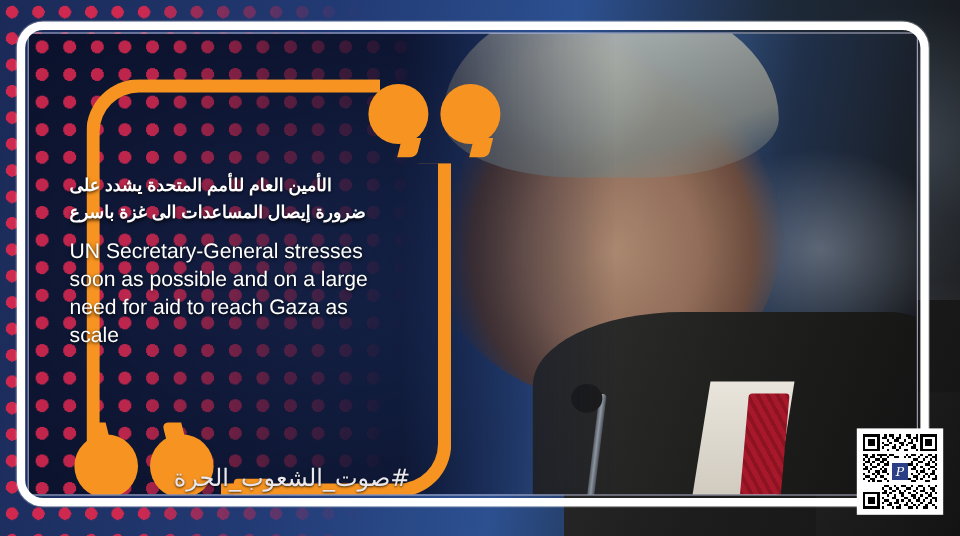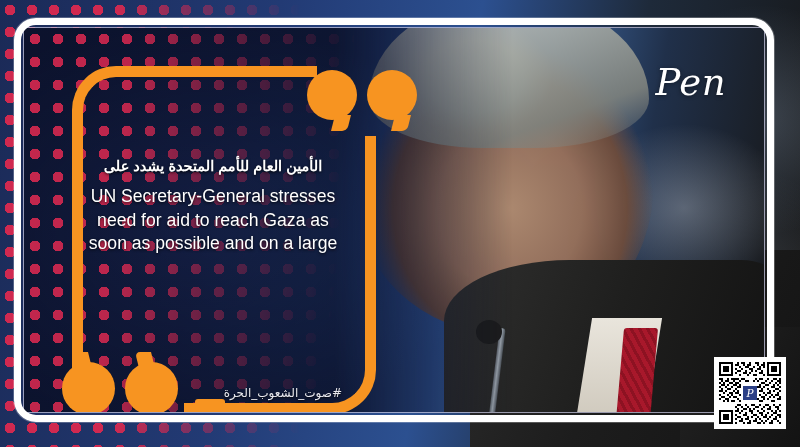--- a/index.html
+++ b/index.html
@@ -220,23 +220,23 @@
     width: 30px; height: 16px;
     background: var(--orange);
     border-radius: 3px;
     vertical-align: top;
     margin: 37px 0 0 6px;
   }
 
   
   .quote-text {
     position: absolute;
-    left: 34px; top: 127px;
+    left: 34px; top: 116px;
     width: 310px;
-    text-align: center;
+    text-align: left;
     z-index: 4;
   }
   .ar-line {
     color: #ffffff;
     font-size: 14.5px;
     font-weight: bold;
     line-height: 1.62;
     direction: rtl;
     text-shadow: 0 1px 3px rgba(0,0,0,.85);
     letter-spacing: .2px;
@@ -248,21 +248,21 @@
     line-height: 1.33;
     margin-top: 7px;
     text-shadow: 0 1px 3px rgba(0,0,0,.85);
   }
 
   
   .hashtag {
     position: absolute;
     left: 168px; top: 358px;
     color: #e8e8ee;
-    font-size: 12px;
+    font-size: 20px;
     direction: rtl;
     text-align: right;
     width: 150px;
     z-index: 4;
     font-family: "DejaVu Sans", sans-serif;
     text-shadow: 0 1px 2px rgba(0,0,0,.8);
   }
 
   
   .pen-logo {
@@ -325,36 +325,37 @@
     <div class="bracket-top"></div>
     <div class="bracket-bottom"></div>
 
     <div class="quote-group quote-top">
       <span class="qmark"></span>
       <span class="qmark"></span>
     </div>
 
     <div class="quote-text">
       <div class="ar-line">الأمين العام للأمم المتحدة يشدد على</div>
+      <div class="ar-line">ضرورة إيصال المساعدات الى غزة  باسرع</div>
       <div class="en-block">
         <div>UN Secretary-General stresses</div>
+        <div>soon as possible and on a large</div>
         <div>need for aid to reach Gaza as</div>
-        <div>soon as possible and on a large</div>
+        <div>scale</div>
       </div>
     </div>
 
     <div class="quote-group quote-bottom">
       <span class="qmark"></span>
       <span class="qmark"></span>
       <span class="dash"></span>
     </div>
 
     <div class="hashtag">#صوت_الشعوب_الحرة</div>
 
-    <div class="pen-logo">Pen</div>
   </div>
 
   <div class="inner-hairline"></div>
   <div class="white-frame"></div>
 
   <div class="qr">
     <svg width="66" height="66" viewBox="0 0 33 33" shape-rendering="crispEdges" aria-hidden="true">
       <rect width="33" height="33" fill="#fff"></rect>
       <g fill="#000">
         <rect x="1" y="1" width="7" height="7"></rect>

